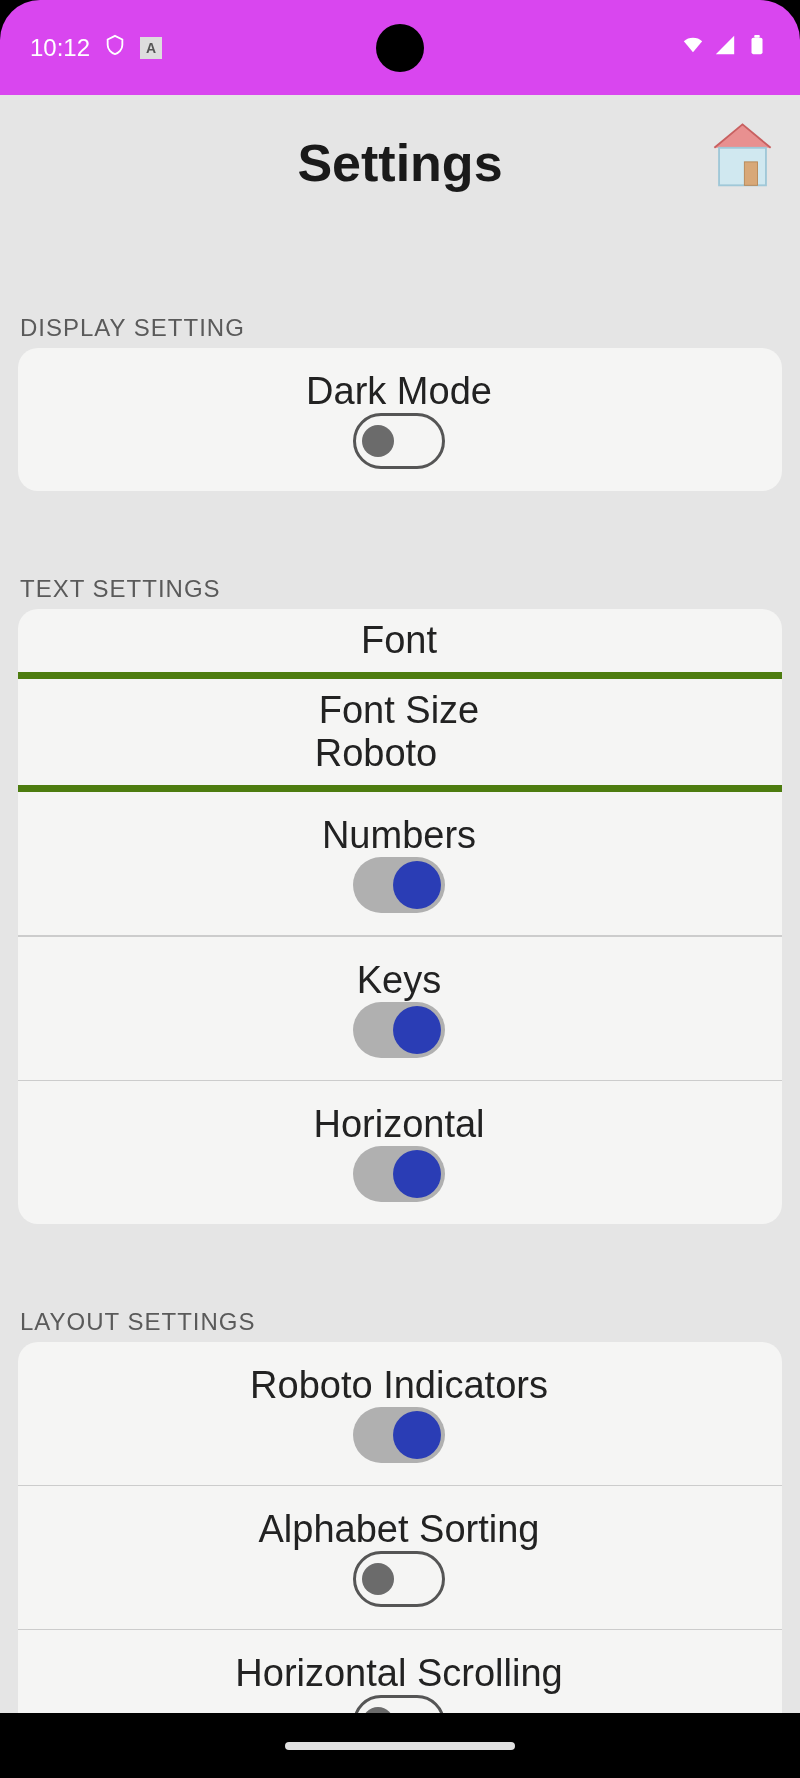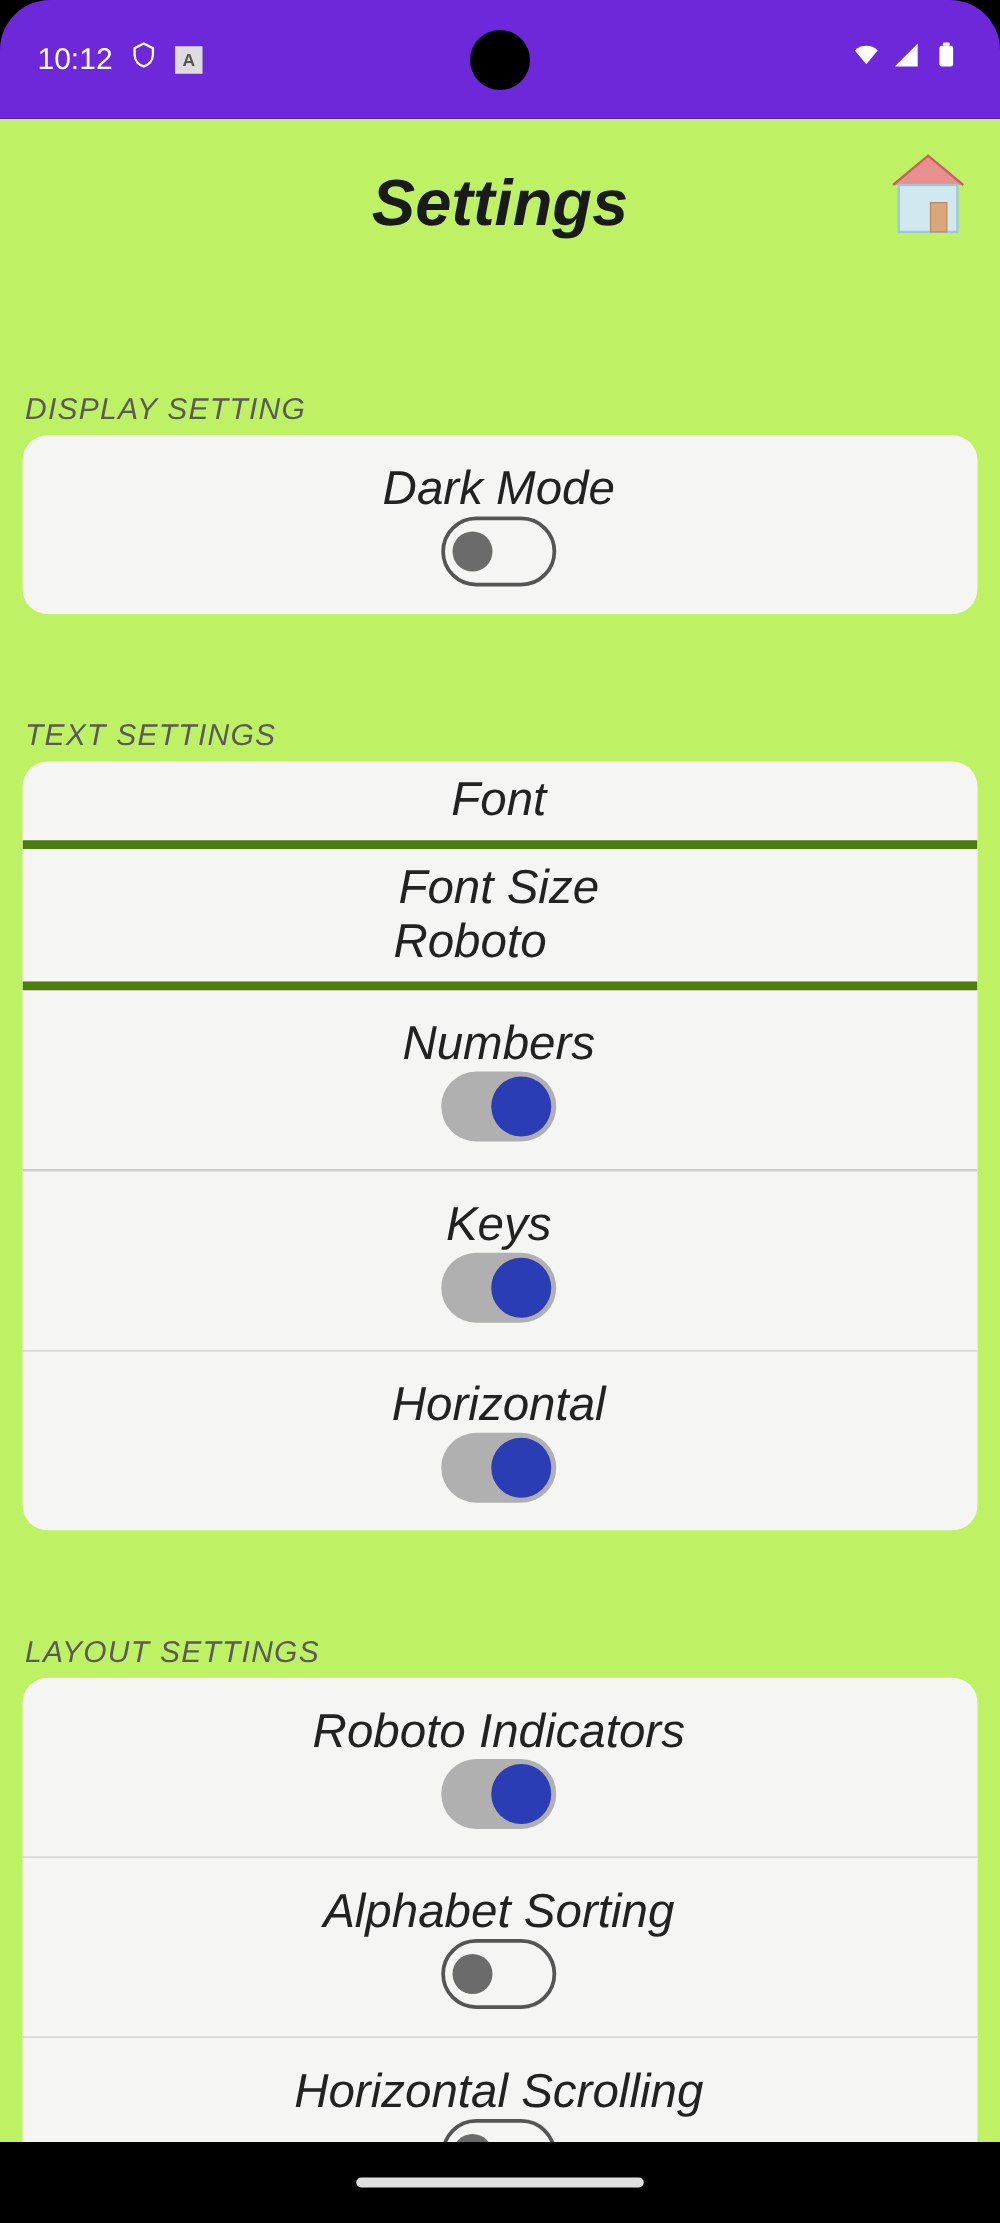--- a/index.html
+++ b/index.html
@@ -18,21 +18,21 @@
     .device-frame {
       width: 100%;
       height: 100%;
       background: #000;
       border-radius: 40px;
       overflow: hidden;
       position: relative;
     }
     .status-bar {
       height: 95px;
-      background: #6d28d9;
+      background: #d946ef;
       display: flex;
       align-items: center;
       justify-content: space-between;
       padding: 0 30px;
       color: #fff;
       font-size: 24px;
       position: relative;
       gap: 20px;
     }
     .status-left {
@@ -69,24 +69,23 @@
       font-size: 14px;
       color: #555;
       font-weight: bold;
     }
     .wifi-icon, .signal-icon, .battery-icon {
       width: 26px;
       height: 22px;
       fill: #fff;
     }
     .content {
-      background: #bef264;
+      background: #e5e5e5;
       height: calc(100% - 95px - 65px);
       overflow-y: auto;
-      font-style: italic;
     }
     .header {
       height: 135px;
       display: flex;
       align-items: center;
       justify-content: center;
       position: relative;
     }
     .page-title {
       font-size: 52px;

